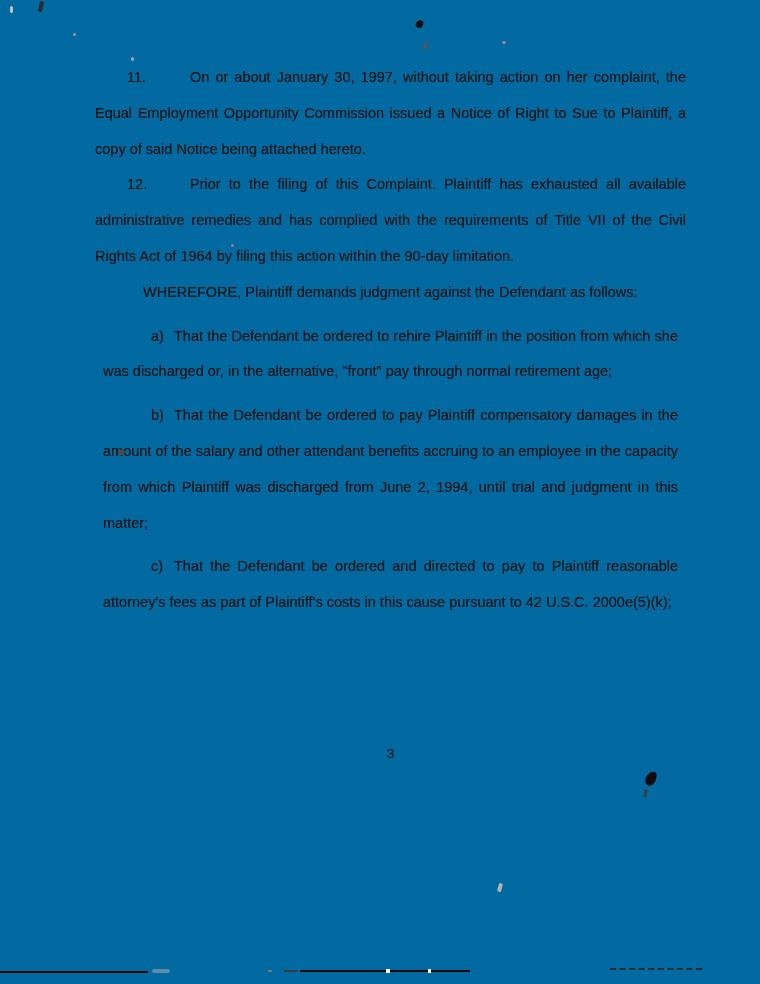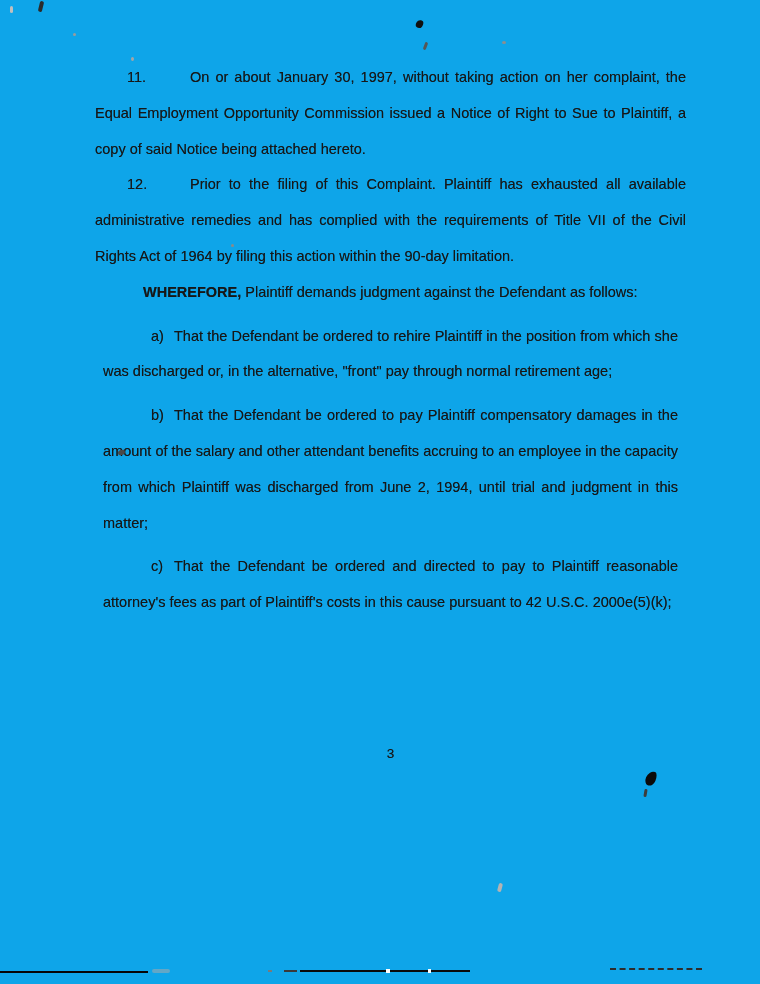--- a/index.html
+++ b/index.html
@@ -4,42 +4,42 @@
 <style>
   html, body {
     margin: 0;
     padding: 0;
     background: #ffffff;
   }
   .page {
     position: relative;
     width: 760px;
     height: 984px;
-    background: #0ea5e9;
+    background: #0369a1;
     overflow: hidden;
     font-family: "Liberation Sans", "DejaVu Sans", sans-serif;
   }
   .content {
     position: absolute;
     top: 0; left: 0; right: 0;
     padding: 60px 74px 0 95px;
     color: #171717;
     font-size: 14.5px;
     line-height: 35.8px;
     text-align: justify;
     text-shadow: 0 0 0.55px rgba(20,20,20,0.6);
   }
   .para { margin: 0; text-indent: 32px; }
   .pnum {
     display: inline-block;
     width: 63px;
     text-indent: 0;
   }
   .wherefore { margin: 0; text-indent: 48px; }
-  .wherefore .lead { font-weight: bold; }
+  .wherefore .lead { font-weight: normal; }
   .demand { margin: 8px; text-indent: 48px; }
   .dletter {
     display: inline-block;
     width: 23px;
     text-indent: 0;
   }
   .pageno {
     margin: 124px 0 0 0;
     text-align: center;
     text-indent: 0;

